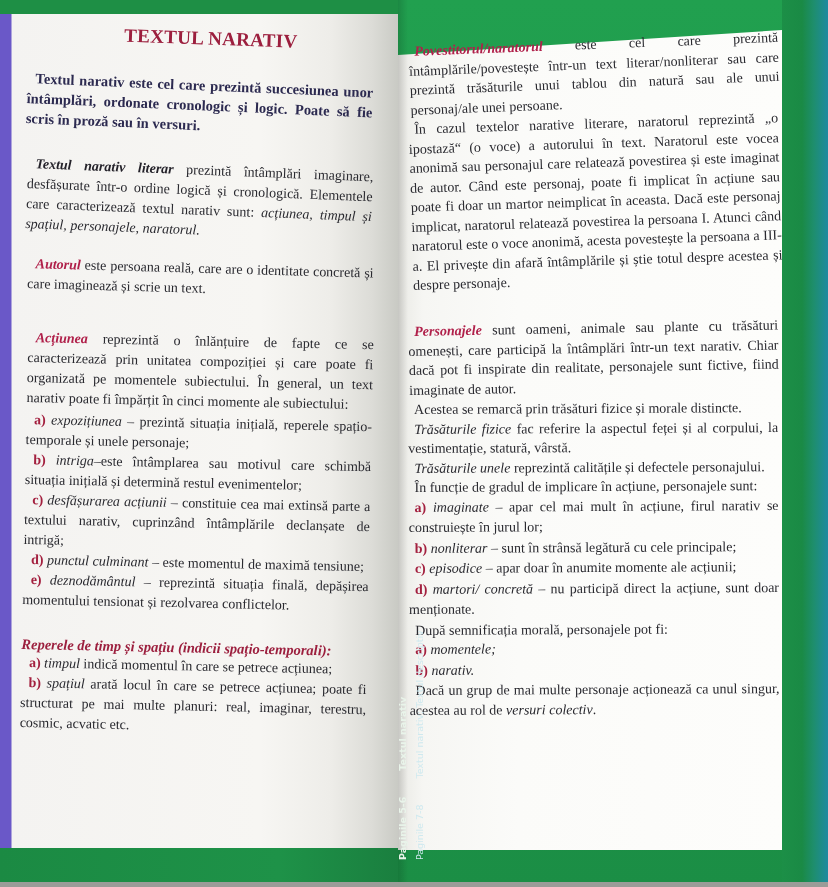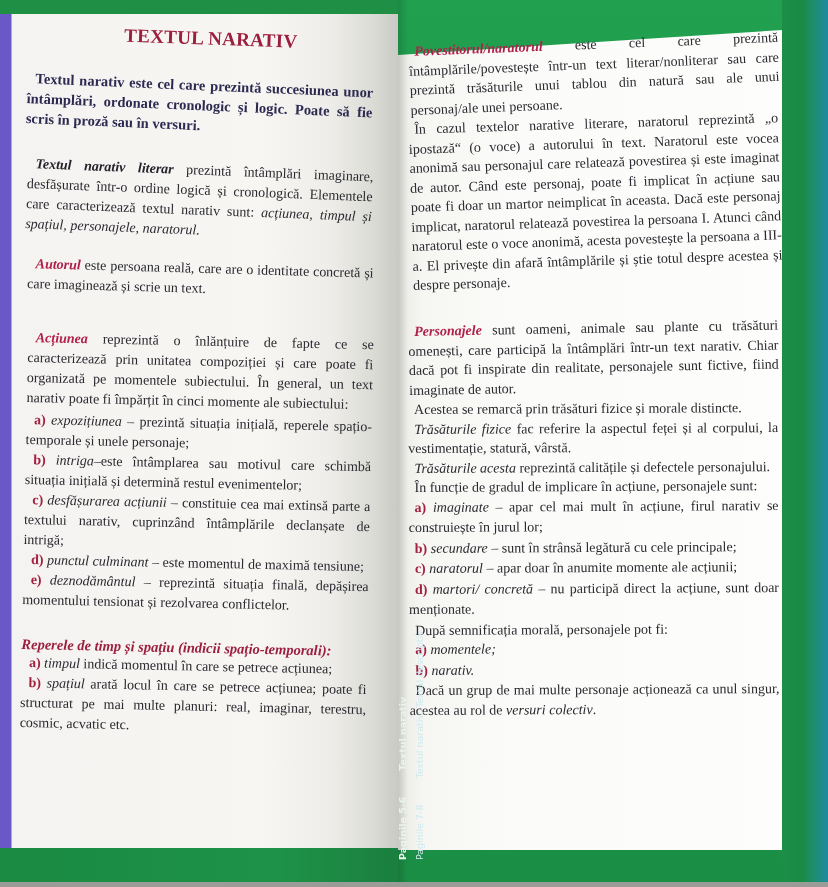--- a/index.html
+++ b/index.html
@@ -134,26 +134,26 @@
     </p>
     <p class="rp-para rp-narator-2">În cazul textelor narative literare, naratorul reprezintă „o ipostază“ (o voce) a autorului în text. Naratorul este vocea anonimă sau personajul care relatează povestirea și este imaginat de autor. Când este personaj, poate fi implicat în acțiune sau poate fi doar un martor neimplicat în aceasta. Dacă este personaj implicat, naratorul relatează povestirea la persoana I. Atunci când naratorul este o voce anonimă, acesta povestește la persoana a III-a. El privește din afară întâmplările și știe totul despre acestea și despre personaje.</p>
 
     <p class="rp-para rp-personaje">
       <span class="term-red">Personajele</span><span> sunt oameni, animale sau plante cu trăsături omenești, care participă la întâmplări într-un text narativ. Chiar dacă pot fi inspirate din realitate, personajele sunt fictive, fiind imaginate de autor.</span>
     </p>
 
     <div class="rp-block">
       <p class="rp-para">Acestea se remarcă prin trăsături fizice și morale distincte.</p>
       <p class="rp-para"><span class="ital">Trăsăturile fizice</span><span> fac referire la aspectul feței și al corpului, la vestimentație, statură, vârstă.</span></p>
-      <p class="rp-para"><span class="ital">Trăsăturile acesta</span><span> reprezintă calitățile și defectele personajului.</span></p>
+      <p class="rp-para"><span class="ital">Trăsăturile unele</span><span> reprezintă calitățile și defectele personajului.</span></p>
       <p class="rp-para">În funcție de gradul de implicare în acțiune, personajele sunt:</p>
 
       <p class="rp-list"><span class="letter-red">a)</span> <span class="ital">imaginate</span><span> – apar cel mai mult în acțiune, firul narativ se construiește în jurul lor;</span></p>
-      <p class="rp-list"><span class="letter-red">b)</span> <span class="ital">secundare</span><span> – sunt în strânsă legătură cu cele principale;</span></p>
-      <p class="rp-list"><span class="letter-red">c)</span> <span class="ital">naratorul</span><span> – apar doar în anumite momente ale acțiunii;</span></p>
+      <p class="rp-list"><span class="letter-red">b)</span> <span class="ital">nonliterar</span><span> – sunt în strânsă legătură cu cele principale;</span></p>
+      <p class="rp-list"><span class="letter-red">c)</span> <span class="ital">episodice</span><span> – apar doar în anumite momente ale acțiunii;</span></p>
       <p class="rp-list"><span class="letter-red">d)</span> <span class="ital">martori/ concretă</span><span> – nu participă direct la acțiune, sunt doar menționate.</span></p>
 
       <p class="rp-para">După semnificația morală, personajele pot fi:</p>
       <p class="rp-list"><span class="letter-red">a)</span> <span class="ital">momentele;</span></p>
       <p class="rp-list"><span class="letter-red">b)</span> <span class="ital">narativ.</span></p>
 
       <p class="rp-para"><span>Dacă un grup de mai multe personaje acționează ca unul singur, acestea au rol de </span><span class="ital">versuri colectiv</span><span>.</span></p>
     </div>
   </div>
 

